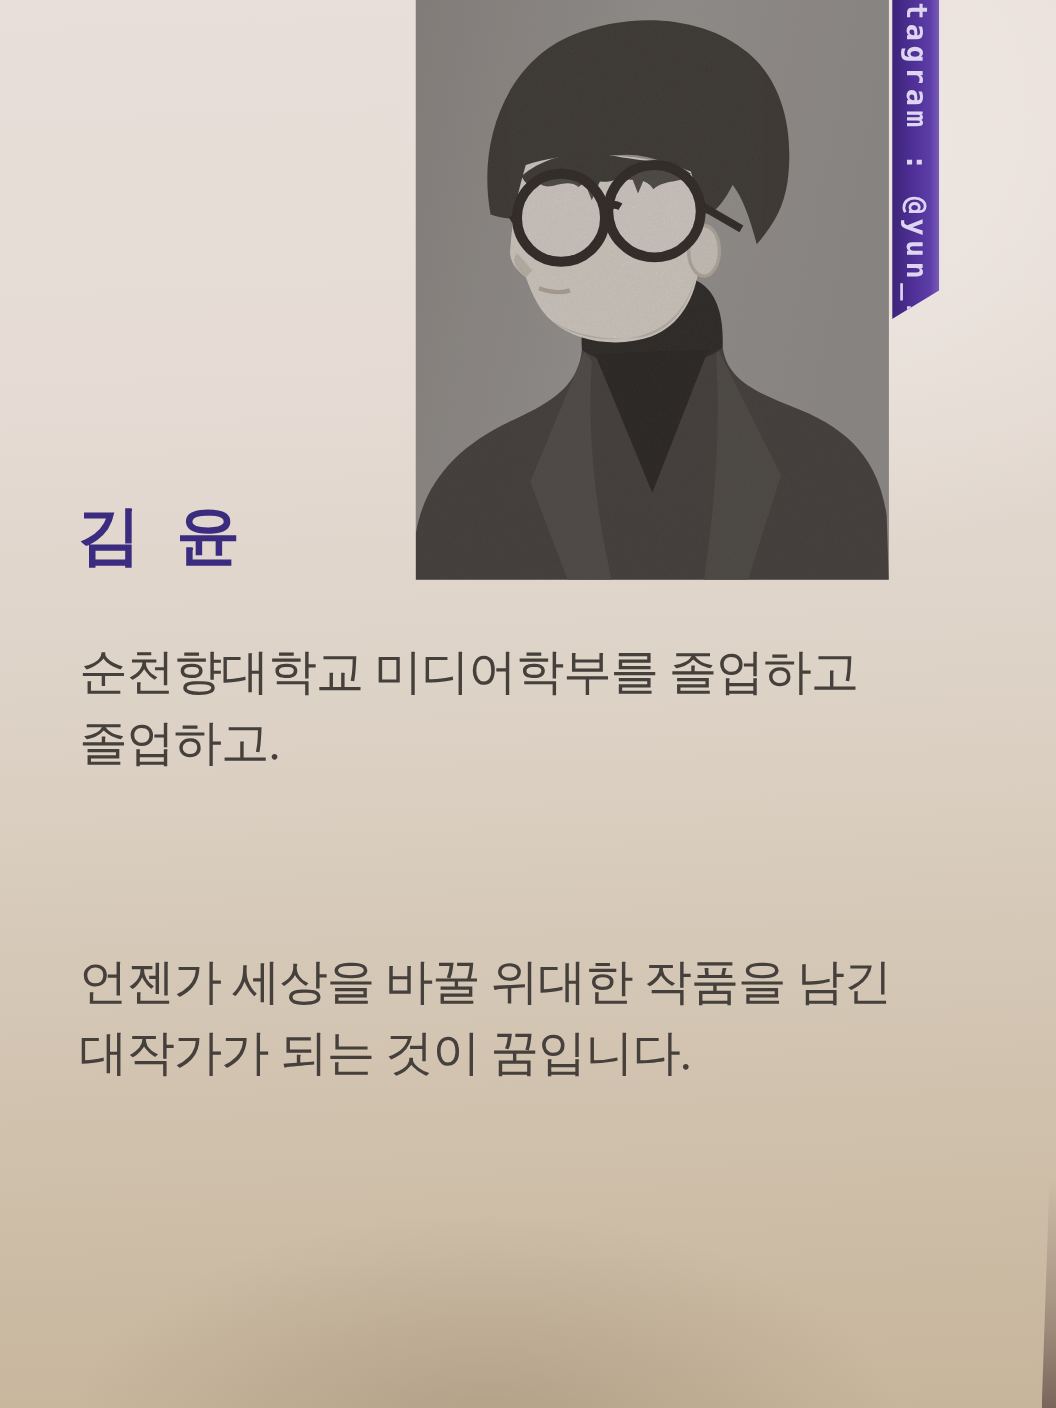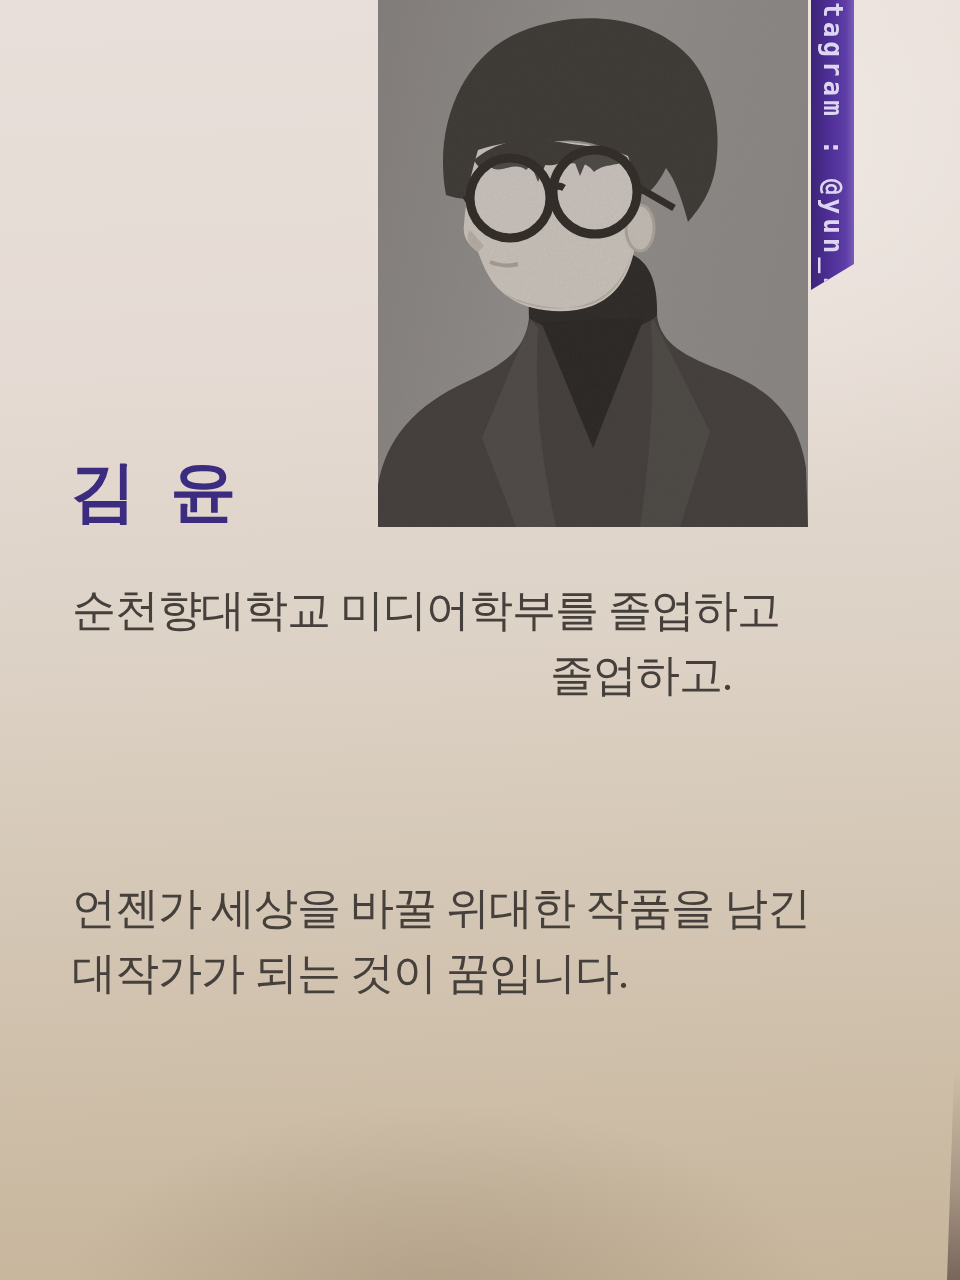--- a/index.html
+++ b/index.html
@@ -34,27 +34,27 @@
     position:absolute;top:2px;left:50%;transform:translateX(-50%);
     writing-mode:vertical-rl;white-space:nowrap;
     font-family:"DejaVu Sans Mono","Liberation Mono",monospace;
     font-size:26px;font-weight:bold;letter-spacing:4px;
     color:var(--ribbon-text,#ded5f2);
     text-shadow:0 0 1px rgba(60,36,120,.6);
   }
   .author-name{
     position:absolute;left:70px;top:458px;margin:0;
     font-family:"Liberation Sans","DejaVu Sans",sans-serif;
-    font-weight:600;font-size:66px;line-height:1;letter-spacing:8px;
+    font-weight:600;font-size:58px;line-height:1;letter-spacing:8px;
     color:var(--name-purple,#3b2c7f);
   }
   .bio{position:absolute;left:72px;width:660px;color:var(--body-text,#46403c);}
   .bio .line{font-size:44px;line-height:65px;letter-spacing:-1px;white-space:nowrap;}
-  .bio.p1{top:578px;text-align:right;}
-  .bio.p2{top:860px;margin-top:16px;}
+  .bio.p1{top:578px;}
+  .bio.p2{top:860px;}
   .edge-right{
     position:absolute;right:0;top:1070px;width:13px;height:210px;
     background:linear-gradient(to bottom,rgba(104,84,78,0) 0%,rgba(104,84,78,.35) 55%,rgba(78,60,58,.65) 100%);
     clip-path:polygon(55% 0,100% 0,100% 100%,0 100%);
   }
 </style>
 </head>
 <body>
 
 <div class="canvas">

